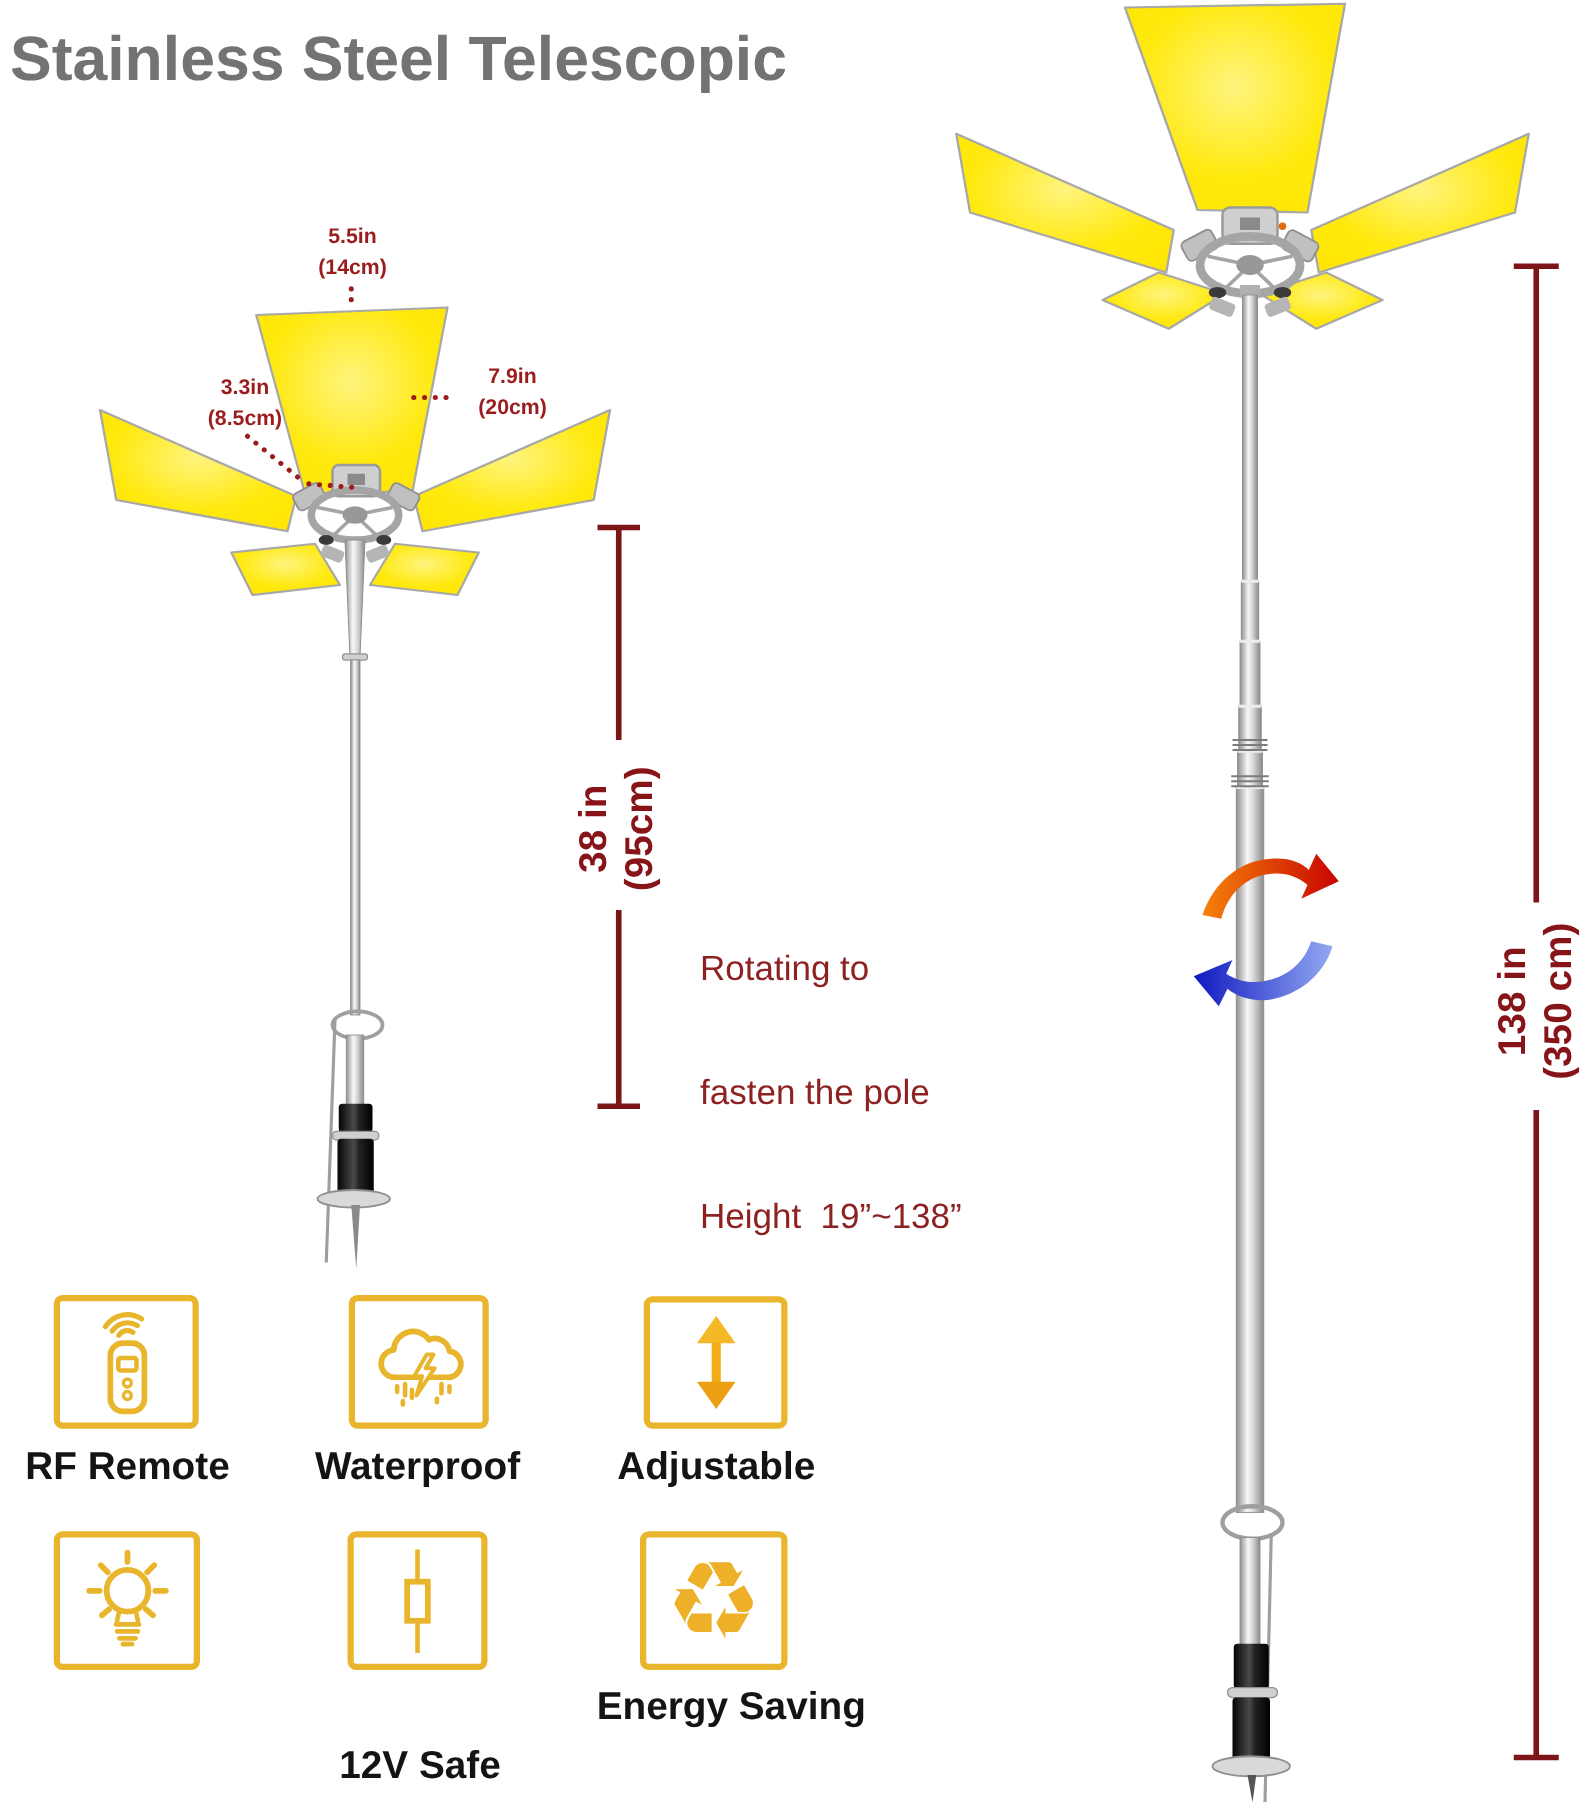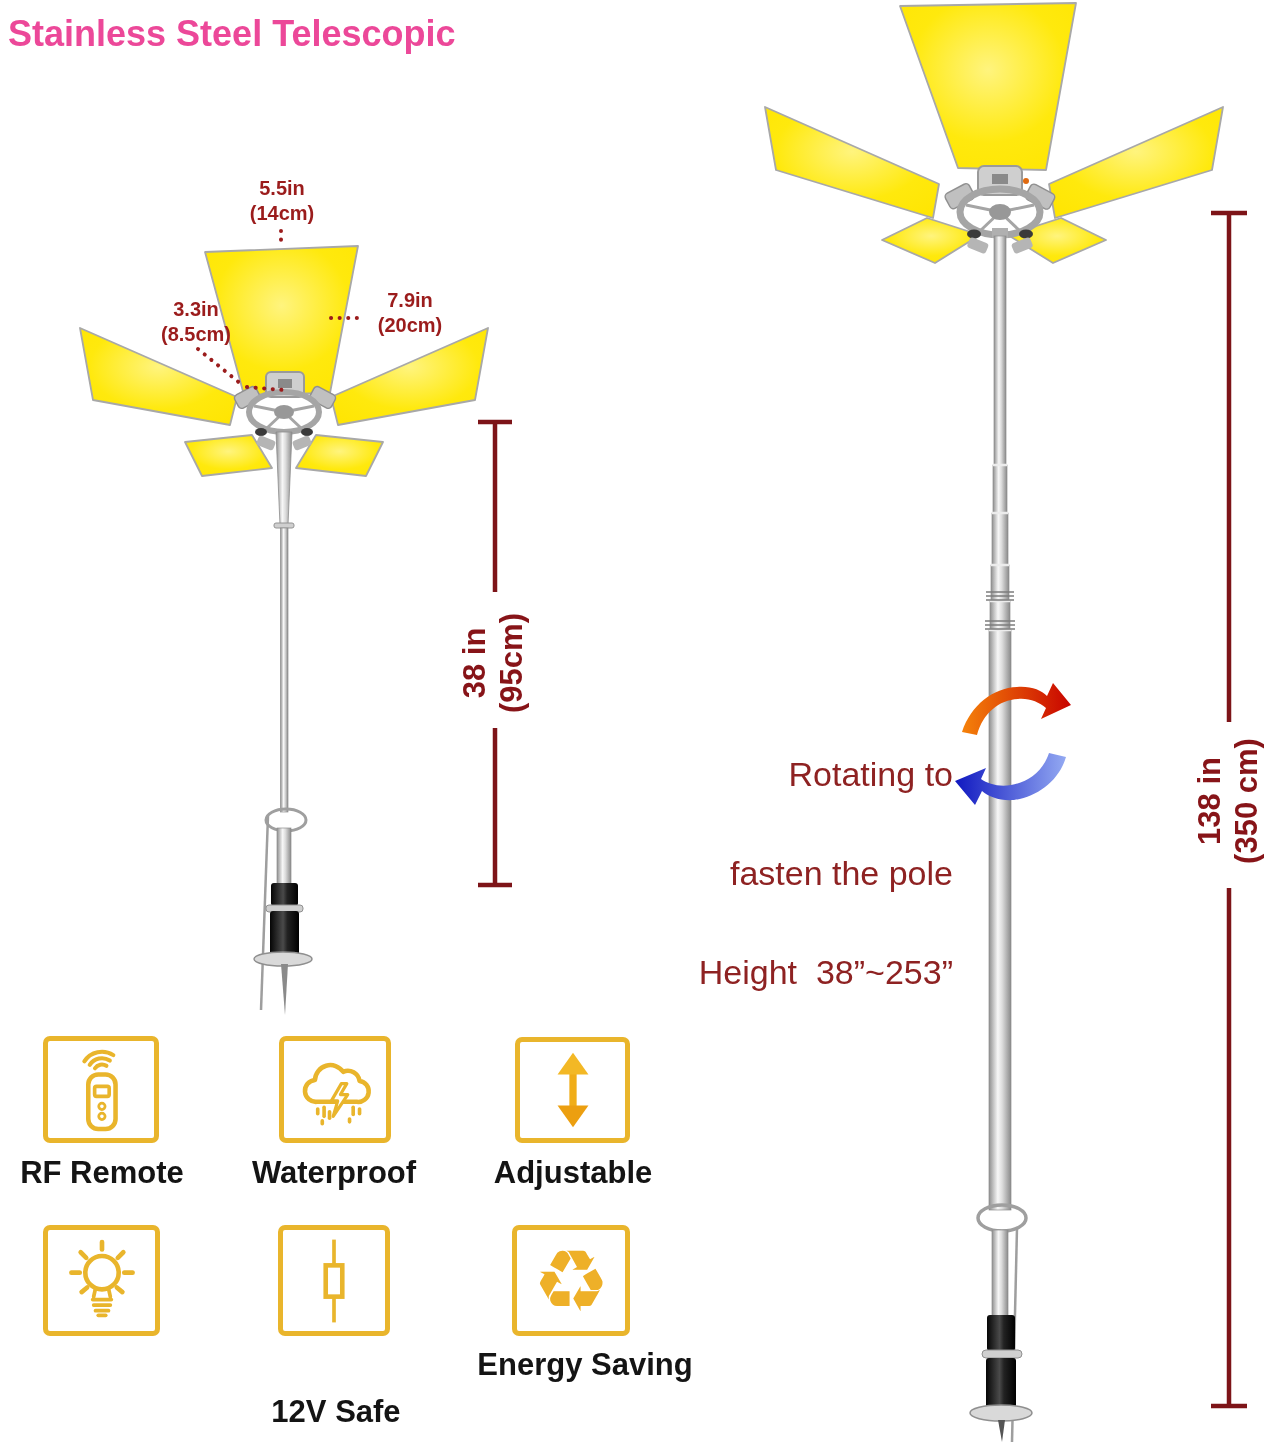--- a/index.html
+++ b/index.html
@@ -1,30 +1,30 @@
 <!DOCTYPE html>
 <html><head>
 <meta charset="utf-8">
 <style>
   html,body{margin:0;padding:0;background:#fff;}
   #page{position:relative;width:1268px;height:1442px;background:#fff;overflow:hidden;
         font-family:"Liberation Sans",sans-serif;}
   .abs{position:absolute;}
   
-  #title{left:8px;top:1px;width:720px;font-size:36px;line-height:66px;font-weight:700;
-         color:#ec4899;letter-spacing:0px;}
-  
-  .dim{color:#9b1c1c;font-weight:700;font-size:20px;line-height:25px;text-align:center;}
+  #title{left:8px;top:14px;width:720px;font-size:50px;line-height:66px;font-weight:700;
+         color:#737373;letter-spacing:0px;}
+  
+  .dim{color:#9b1c1c;font-weight:700;font-size:17px;line-height:25px;text-align:center;}
   
   .vwrap{display:flex;align-items:center;justify-content:center;}
   .vtext{transform:rotate(-90deg);text-align:center;color:#871418;font-weight:700;
          font-size:31px;line-height:37px;white-space:nowrap;}
   
-  #rotate-note{left:587px;top:692px;width:366px;text-align:right;color:#8e2222;
-               font-size:34px;line-height:33px;white-space:pre;}
+  #rotate-note{left:560px;top:692px;width:366px;color:#8e2222;
+               font-size:28px;line-height:33px;white-space:pre;}
   
   .fbox{position:absolute;border:5px solid #e9b52c;border-radius:7px;background:#fff;
         box-sizing:border-box;display:flex;align-items:center;justify-content:center;}
   .flabel{position:absolute;width:220px;text-align:center;font-size:31px;font-weight:700;
           color:#141414;}
   .glyph{font-family:"DejaVu Sans",sans-serif;font-size:86px;color:#eeb028;line-height:1;}
   svg{display:block;}
 </style>
 </head>
 <body>
@@ -226,21 +226,21 @@
   <div class="abs vwrap" style="left:1148px;top:722px;width:160px;height:158px">
     <div class="vtext">
       <div>138 in</div>
       <div>(350 cm)</div>
     </div>
   </div>
 
   <div class="abs" id="rotate-note">
     <div>Rotating to</div>
     <div>fasten the pole</div>
-    <div>Height  38”~253”</div>
+    <div>Height  19”~138”</div>
   </div>
 
   <div class="fbox" style="left:43px;top:1036px;width:116px;height:107px">
     <svg width="92" height="100" viewBox="0 0 100 110">
       <g stroke="#e9b52c" fill="none" stroke-linecap="round">
         <g transform="rotate(-12 51 36)" stroke-width="4.5">
           <path d="M44.6,29.6 A9,9 0 0 1 57.4,29.6"></path>
           <path d="M39.7,24.7 A16,16 0 0 1 62.3,24.7"></path>
           <path d="M34.7,19.7 A23,23 0 0 1 67.3,19.7"></path>
         </g>

